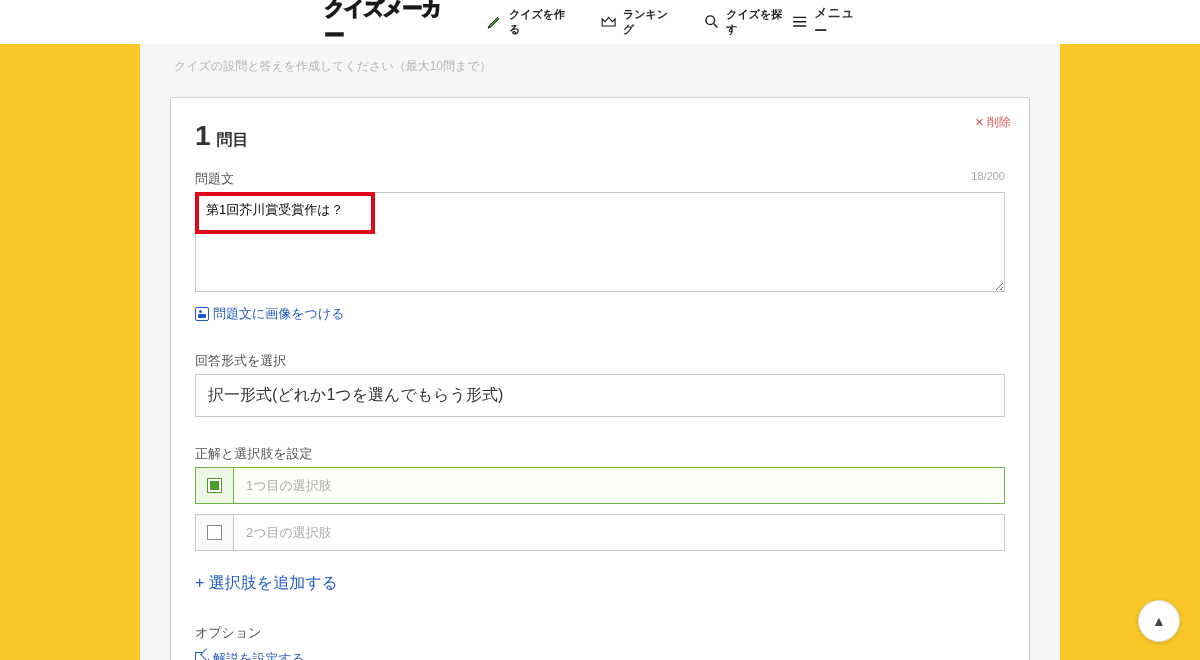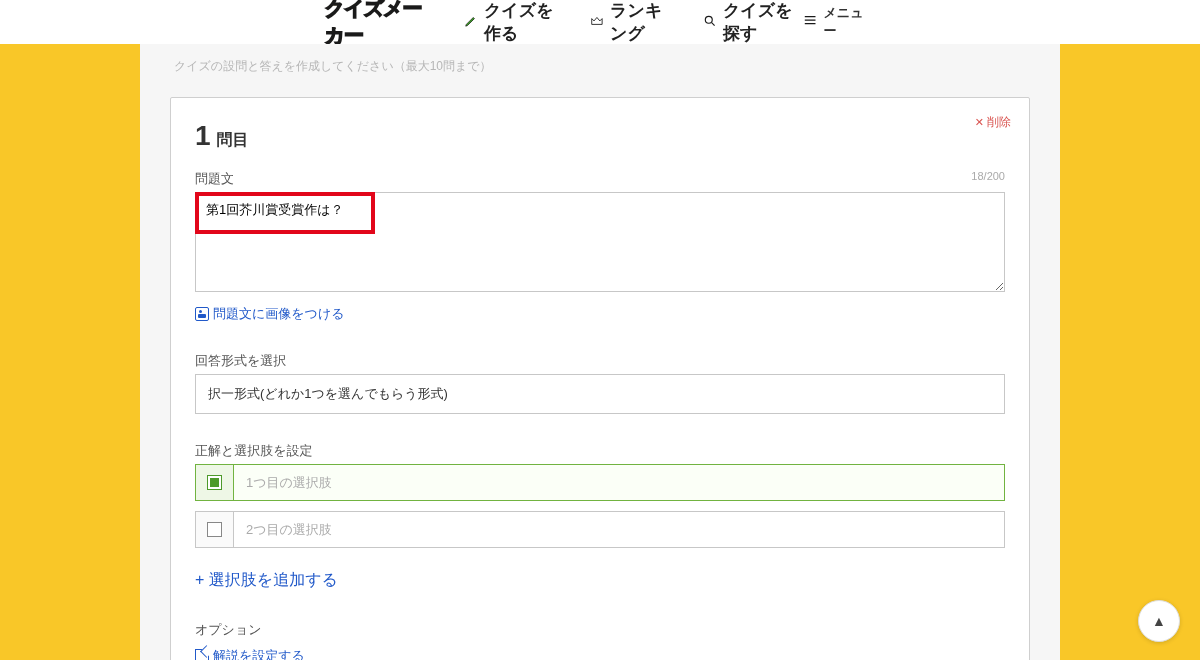--- a/index.html
+++ b/index.html
@@ -30,21 +30,21 @@
     font-size: 20px;
     letter-spacing: -1px;
     color: #f0ad1f;
     -webkit-text-stroke: 1.4px #1a1a1a;
     text-stroke: 1.4px #1a1a1a;
   }
   .nav {
     display: flex;
     align-items: center;
     gap: 26px;
-    font-size: 17px;
+    font-size: 11px;
     font-weight: 700;
     color: #222;
   }
   .nav-item { display: flex; align-items: center; gap: 6px; cursor: pointer; }
   .nav-spacer { flex: 1; }
   .menu-btn { display: flex; align-items: center; gap: 6px; font-weight: 700; font-size: 13px; margin-right: 230px; cursor:pointer;}
   .ico { width:18px; height:18px; display:inline-block; }
 
   
   .page-bg {
@@ -112,21 +112,21 @@
   .link-row a { color:#2159c9; text-decoration:none; cursor:pointer; display:inline-flex; align-items:center; gap:4px;}
   .icon-img { width:14px; height:14px; border:1.5px solid #2159c9; border-radius:2px; display:inline-block; position:relative;}
   .icon-img::after { content:""; position:absolute; left:2px; right:2px; bottom:2px; height:4px; background:#2159c9; border-radius:1px; }
   .icon-img::before { content:""; position:absolute; top:2px; left:3px; width:3px; height:3px; background:#2159c9; border-radius:50%; }
 
   .section-gap { height:28px; }
   .select-box {
     width:100%;
     border:1px solid #c7c7c7;
     padding:10px 12px;
-    font-size:13px;
+    font-size:16px;
     background:#fff;
     color:#333;
   }
 
   .choice-row {
     display:flex;
     align-items:stretch;
     margin-bottom:10px;
   }
   .choice-check {

